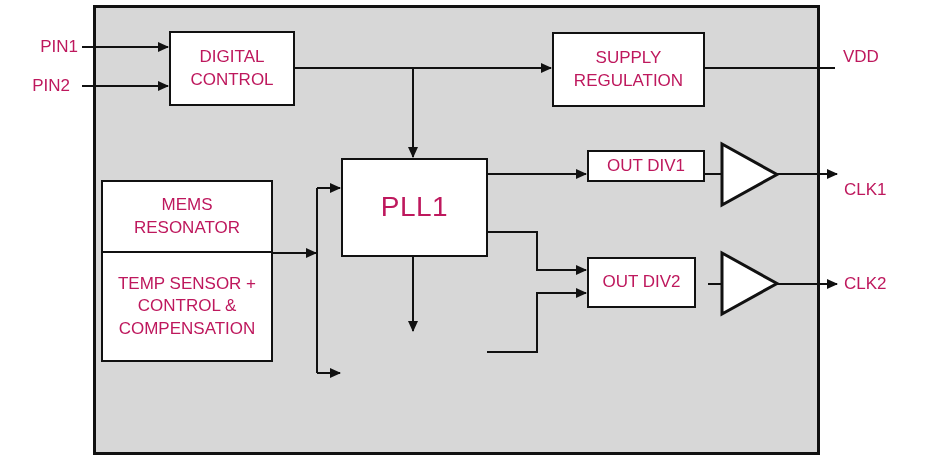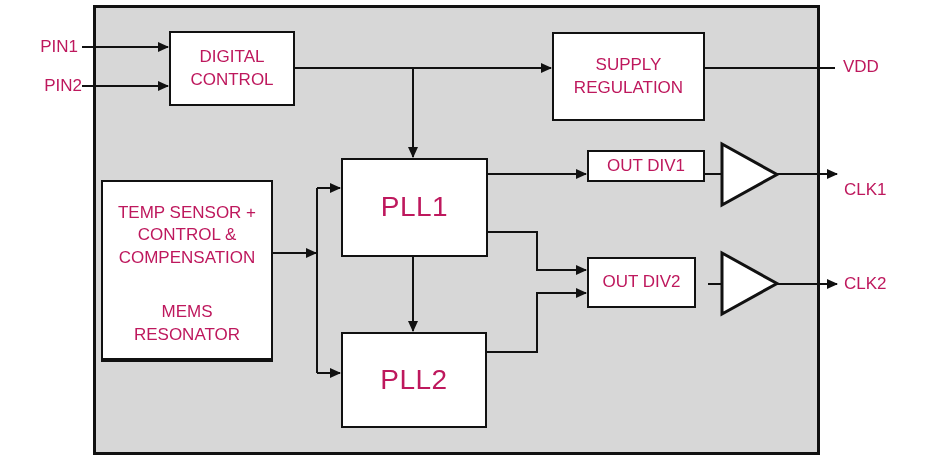--- a/index.html
+++ b/index.html
@@ -99,42 +99,41 @@
 </head>
 <body>
 
 <div class="stage">
 
   <div class="chip"></div>
 
   <div class="block" style="left:169px; top:31px; width:126px; height:75px;">DIGITAL
 CONTROL</div>
 
-  <div class="block" style="left:552px; top:32px; width:153px; height:89px;">SUPPLY
+  <div class="block" style="left:552px; top:32px; width:153px; height:75px;">SUPPLY
 REGULATION</div>
 
   <div class="block mems" style="left:101px; top:180px; width:172px; height:182px;">
+    <div class="mems-section mems-top">MEMS
+RESONATOR</div>
     <div class="mems-section mems-bottom">TEMP SENSOR +
 CONTROL &amp;
 COMPENSATION</div>
-    <div class="mems-section mems-top">MEMS
-RESONATOR</div>
   </div>
 
   <div class="block big" style="left:341px; top:158px; width:147px; height:99px;">PLL1</div>
 
-  <div class="block big" style="left:341px; top:332px; width:146px; height:96px;">PLL2</div>
 
   <div class="block" style="left:587px; top:150px; width:118px; height:32px;">OUT DIV1</div>
 
   <div class="block" style="left:587px; top:257px; width:109px; height:51px;">OUT DIV2</div>
 
   <div class="pin-label right-align" style="left:26px; top:37px; width:52px;">PIN1</div>
-  <div class="pin-label right-align" style="left:30px; top:76px; width:52px;">PIN2</div>
-  <div class="pin-label" style="left:843px; top:57px; width:60px;">VDD</div>
+  <div class="pin-label right-align" style="left:18px; top:76px; width:52px;">PIN2</div>
+  <div class="pin-label" style="left:843px; top:47px; width:60px;">VDD</div>
   <div class="pin-label" style="left:844px; top:180px; width:60px;">CLK1</div>
   <div class="pin-label" style="left:844px; top:274px; width:60px;">CLK2</div>
 
   <svg class="wires" viewBox="0 0 929 461" xmlns="http://www.w3.org/2000/svg">
     <defs>
       <marker id="arrow" markerUnits="userSpaceOnUse" markerWidth="11" markerHeight="10" refX="10" refY="5" orient="auto">
         <path d="M0,0 L11,5 L0,10 Z" fill="#111111"></path>
       </marker>
     </defs>
 

